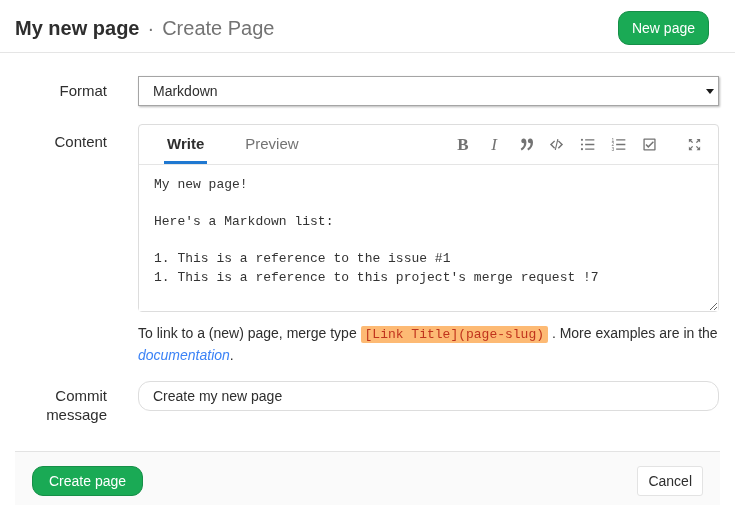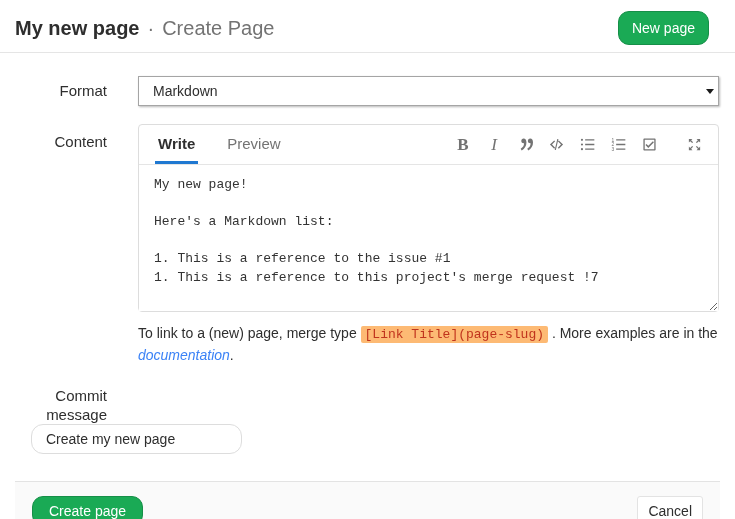--- a/index.html
+++ b/index.html
@@ -34,21 +34,21 @@
 
   .row-content { margin-top: 18px; }
   .row-content .form-label { padding-top: 9px; }
 
   
   .md-area { border: 1px solid #ddd; border-radius: 4px; background: #fff; }
   .md-header { display: flex; align-items: stretch; height: 40px;
     border-bottom: 1px solid #e5e5e5; padding: 0 15px 0 16px; }
   .md-tabs { display: flex; }
   .md-tab { display: flex; align-items: center; padding: 0 3px; margin-right: 26px;
-    font-size: 15px; color: #737373; cursor: pointer; border-bottom: 3px solid transparent; }
+    font-size: 15px; color: #737373; cursor: pointer; border-bottom: 3px solid transparent; margin-left: 9px; }
   .md-tab.active { color: #2e2e2e; font-weight: 700; border-bottom-color: #1f78d1; }
   .md-toolbar { margin-left: auto; display: flex; align-items: center; gap: 13px; }
   .tb-btn { background: none; border: none; cursor: pointer; color: #737373;
     display: flex; align-items: center; justify-content: center; width: 18px; height: 20px; padding: 0; }
   .tb-btn svg { width: 15px; height: 15px; fill: #737373; }
   .tb-btn.sep-left { margin-left: 14px; }
   .icon-text { font-family: "Liberation Serif", serif; font-size: 17px; color: #737373; line-height: 1; }
   .icon-text.b { font-weight: 700; }
   .icon-text.i { font-style: italic; }
 
@@ -64,21 +64,21 @@
     background: none; border: none; font-size: 14px; font-family: inherit; }
   .attach svg { width: 14px; height: 15px; fill: #8c8c8c; }
 
   
   .help-text { margin: 11px 16px 0 138px; font-size: 14px; line-height: 20px; color: #2e2e2e; }
   .help-text a { color: #3b82f6; text-decoration: none; cursor: pointer; font-style: italic; }
   code.inline-code { font-family: "Liberation Mono", "DejaVu Sans Mono", monospace;
     font-size: 13px; color: #c0341d; background: #fdba74; padding: 1px 4px; border-radius: 2px; }
 
   
-  .row-commit { margin-top: 16px; flex-direction: column; }
+  .row-commit { margin-top: 16px; }
   .row-commit .form-label { padding-top: 5px; line-height: 19px; }
   .text-input { width: 100%; height: 30px; border: 1px solid #ddd; border-radius: 12px;
     padding: 0 14px; font-size: 14px; color: #2e2e2e; font-family: inherit; outline: none; background:#fff; }
 
   
   .form-actions { margin: 27px 15px 0 15px; border-top: 1px solid #e3e3e3;
     background: #fafafa; padding: 21px 17px 16px 17px;
     display: flex; justify-content: space-between; align-items: center; height: 54px; }
   .btn-create { height: 30px; padding: 0 16px; background: #1aaa55; border-color: #168f48; color:#fff; }
   .btn-cancel { height: 30px; padding: 0 10px; background: #fff; border: 1px solid #e3e3e3;

